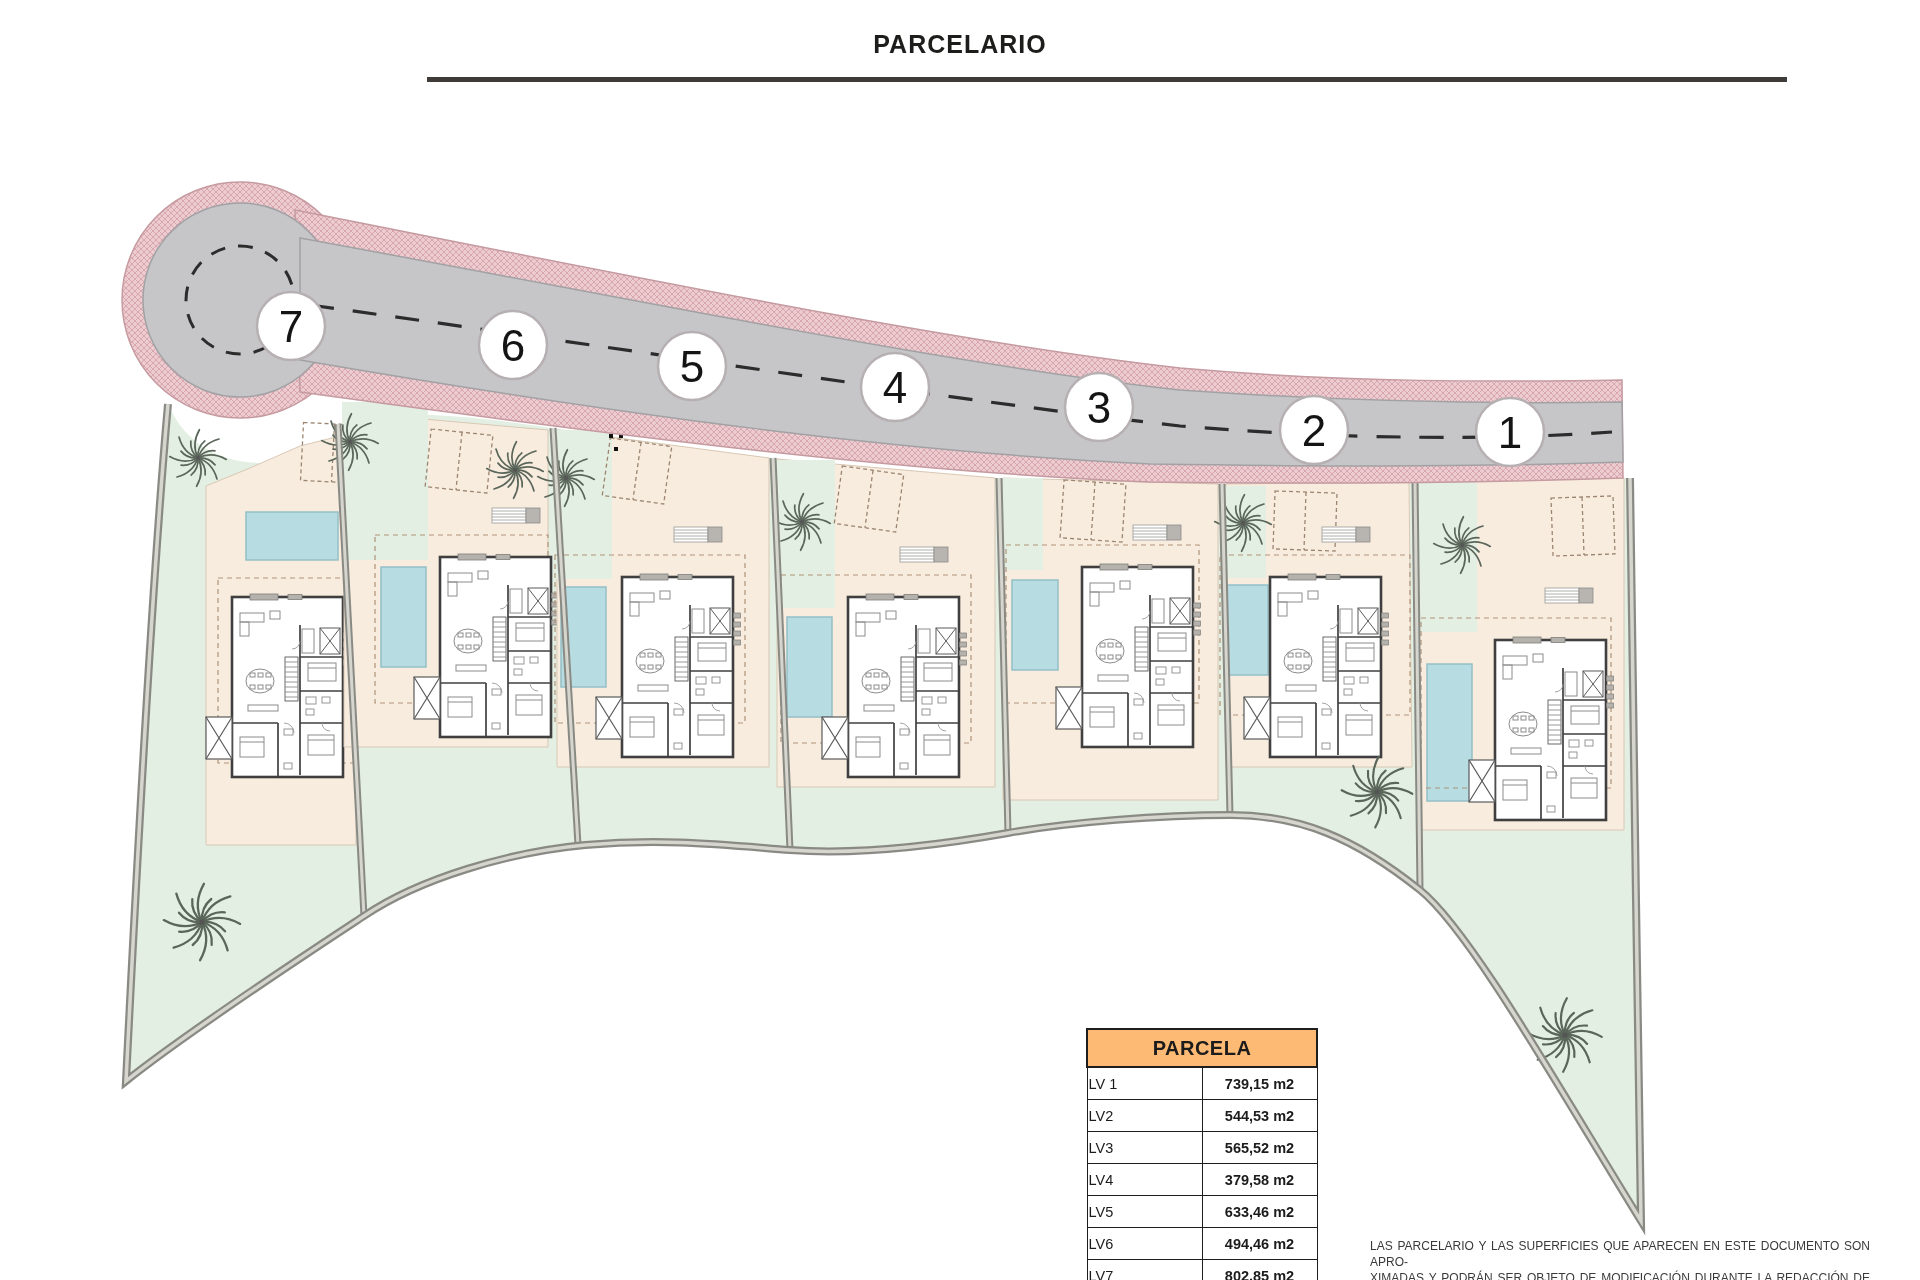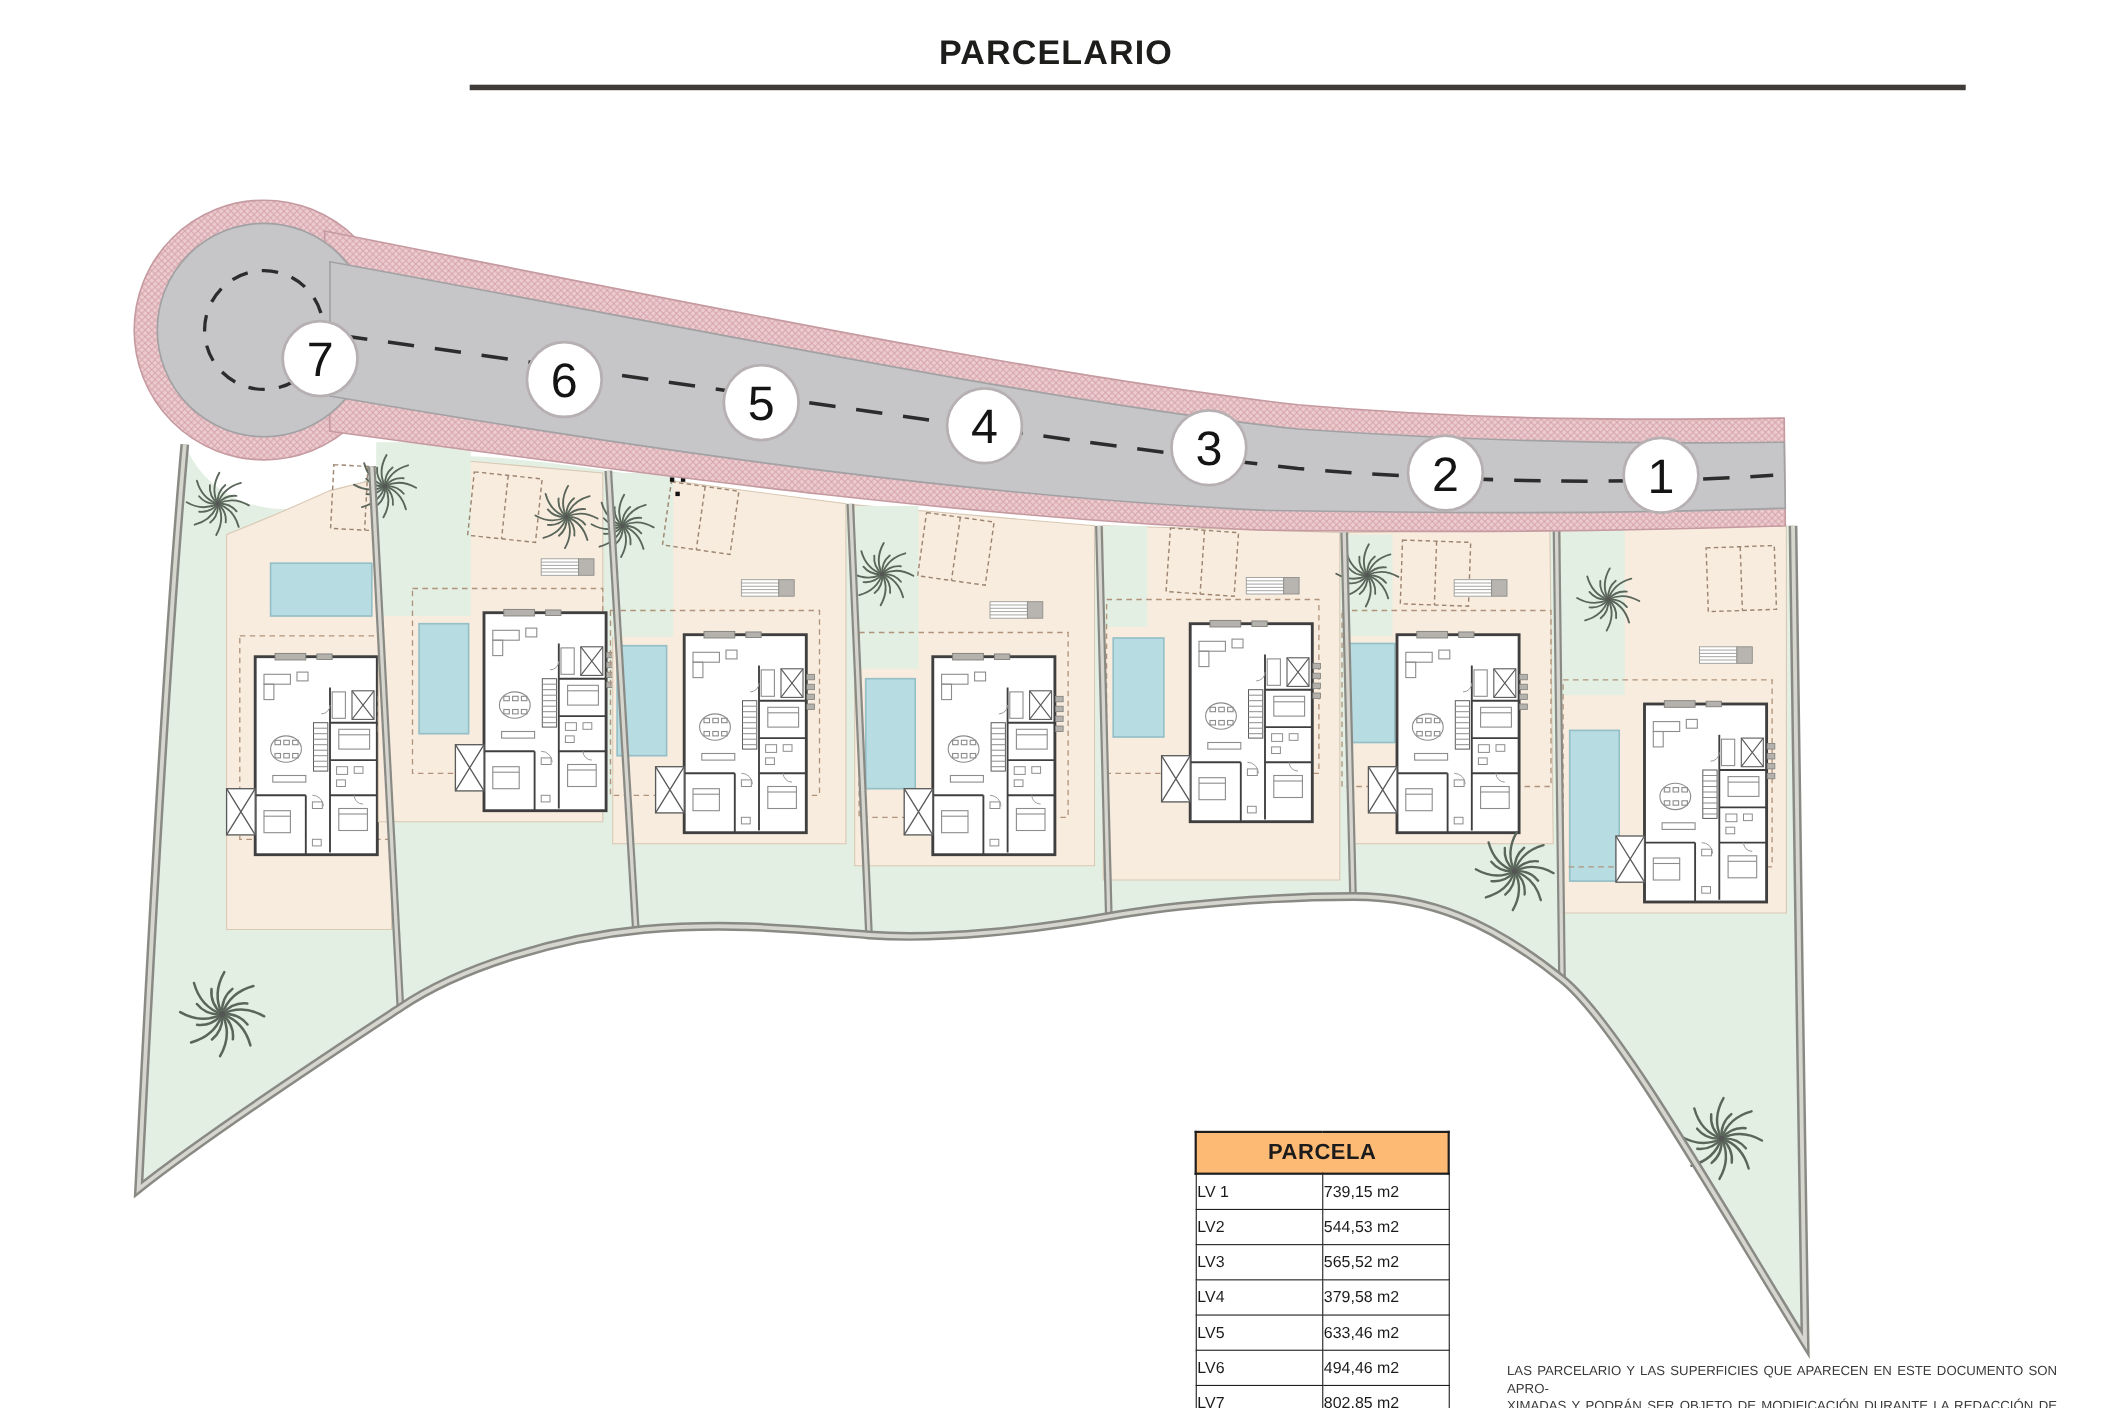--- a/index.html
+++ b/index.html
@@ -3,39 +3,39 @@
 <meta charset="utf-8">
 <style>
   html,body{margin:0;padding:0;}
   body{
     width:1920px;height:1280px;position:relative;overflow:hidden;
     background:#ffffff;font-family:"Liberation Sans", sans-serif;
   }
   #plan-svg{position:absolute;left:0;top:0;}
   .page-title{
     position:absolute;left:0;top:30px;width:1920px;text-align:center;
-    font-size:31px;font-weight:600;letter-spacing:1px;color:#1d1d1b;
+    font-size:25px;font-weight:600;letter-spacing:1px;color:#1d1d1b;
   }
   .title-rule{
     position:absolute;left:427px;top:77px;width:1360px;height:5px;background:#3f3b38;
   }
   .parcel-table{
     position:absolute;left:1086px;top:1028px;width:232px;
     border-collapse:collapse;background:#ffffff;
     font-size:14.5px;color:#1b1b1b;table-layout:fixed;
   }
   .parcel-table th{
     border:2.5px solid #1e1e1e;height:34px;text-align:center;
     font-size:20px;font-weight:700;background:#fdba74;letter-spacing:.5px;
   }
   .parcel-table td{
     border:1.8px solid #1e1e1e;height:29px;
   }
   .parcel-table td.lbl{width:112px;}
-  .parcel-table td.val{text-align:left;width:104px;}
+  .parcel-table td.val{text-align:center;width:104px;font-weight:bold;}
   .disclaimer{
     position:absolute;left:1370px;top:1238px;width:500px;
     font-size:12px;line-height:1.34;color:#3a3a3a;
   }
   .disclaimer .dline{text-align:justify;text-align-last:justify;}
 </style>
 </head>
 <body>
 
 <svg id="plan-svg" width="1920" height="1280" viewBox="0 0 1920 1280" xmlns="http://www.w3.org/2000/svg">

